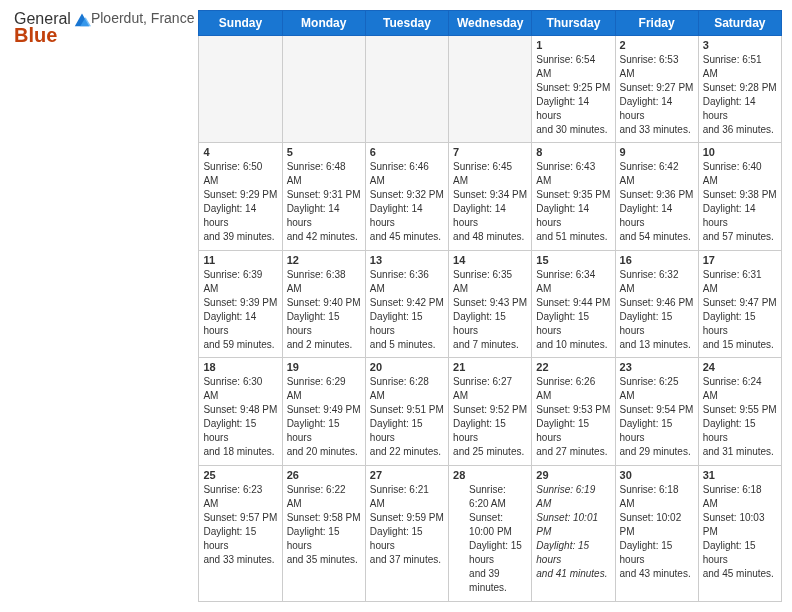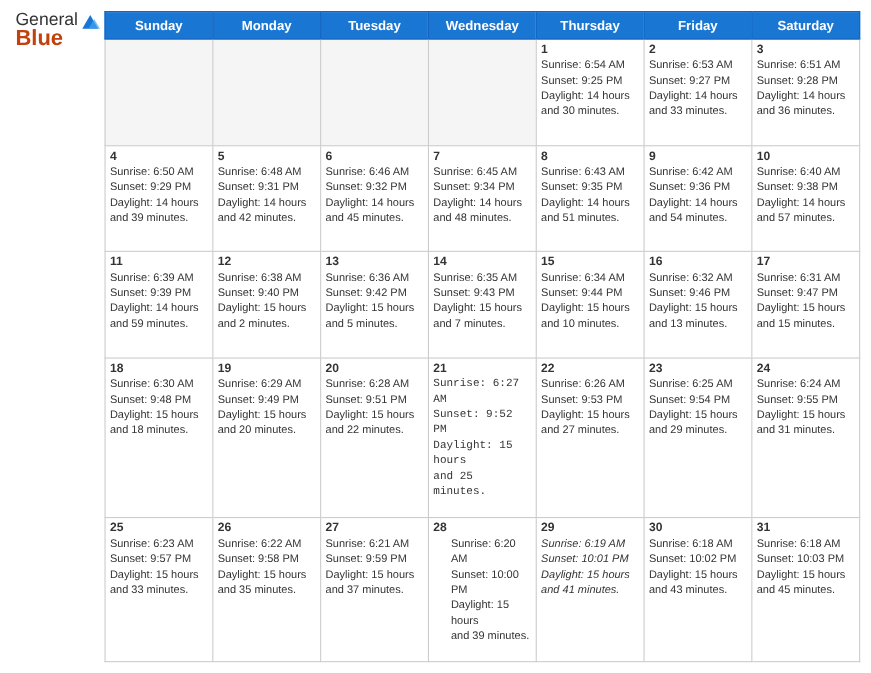--- a/index.html
+++ b/index.html
@@ -102,20 +102,21 @@
           <span class="logo-general">General</span>
           <svg class="logo-icon" viewBox="0 0 20 20">
             <polygon points="2,18 10,4 18,18" fill="#1976d2"></polygon>
             <polygon points="8,18 14,8 20,18" fill="#42a5f5" opacity="0.7"></polygon>
           </svg>
         </div>
         <div class="logo-blue" style="font-size:20px;font-weight:bold;color:#c2410c;margin-top:-4px;">Blue</div>
       </div>
     </div>
     <div class="title-block">
+      <div class="location-title">Ploerdut, France</div>
     </div>
   </div>
 
   <table class="calendar">
     <thead>
       <tr>
       <th>Sunday</th>
           <th>Monday</th>
           <th>Tuesday</th>
           <th>Wednesday</th>
@@ -271,21 +272,21 @@
           </td>
           <td>
             <span class="day-num">20</span>
             <div class="day-info" style="white-space: pre-line;">Sunrise: 6:28 AM
 Sunset: 9:51 PM
 Daylight: 15 hours
 and 22 minutes.</div>
           </td>
           <td>
             <span class="day-num">21</span>
-            <div class="day-info" style="white-space: pre-line; font-family: Liberation Mono, monospace;">Sunrise: 6:27 AM
+            <div class="day-info" style="white-space: pre-line;">Sunrise: 6:27 AM
 Sunset: 9:52 PM
 Daylight: 15 hours
 and 25 minutes.</div>
           </td>
           <td>
             <span class="day-num">22</span>
             <div class="day-info" style="white-space: pre-line;">Sunrise: 6:26 AM
 Sunset: 9:53 PM
 Daylight: 15 hours
 and 27 minutes.</div>

